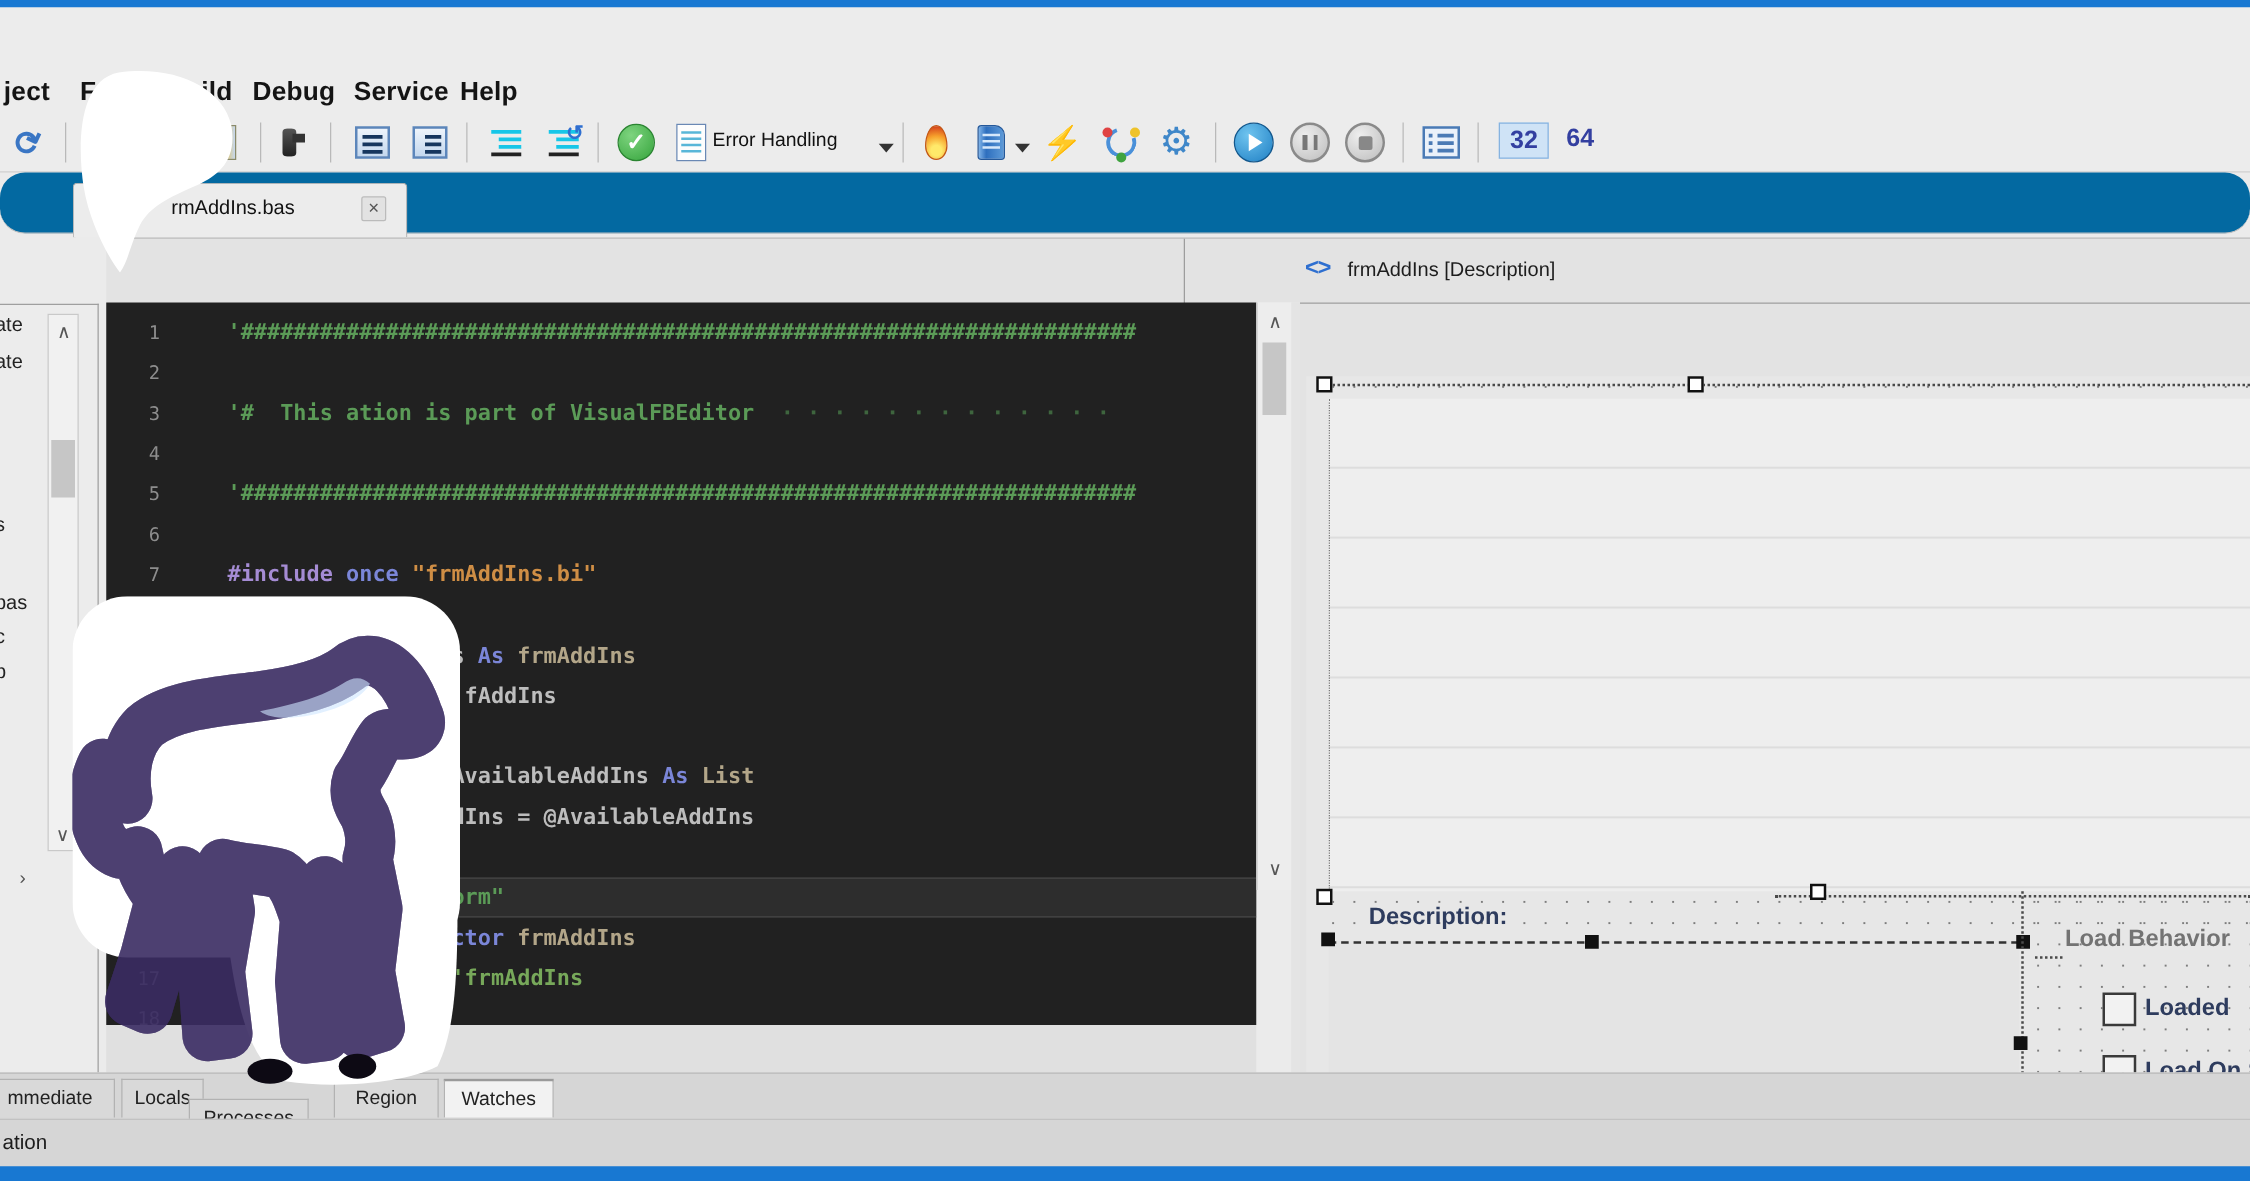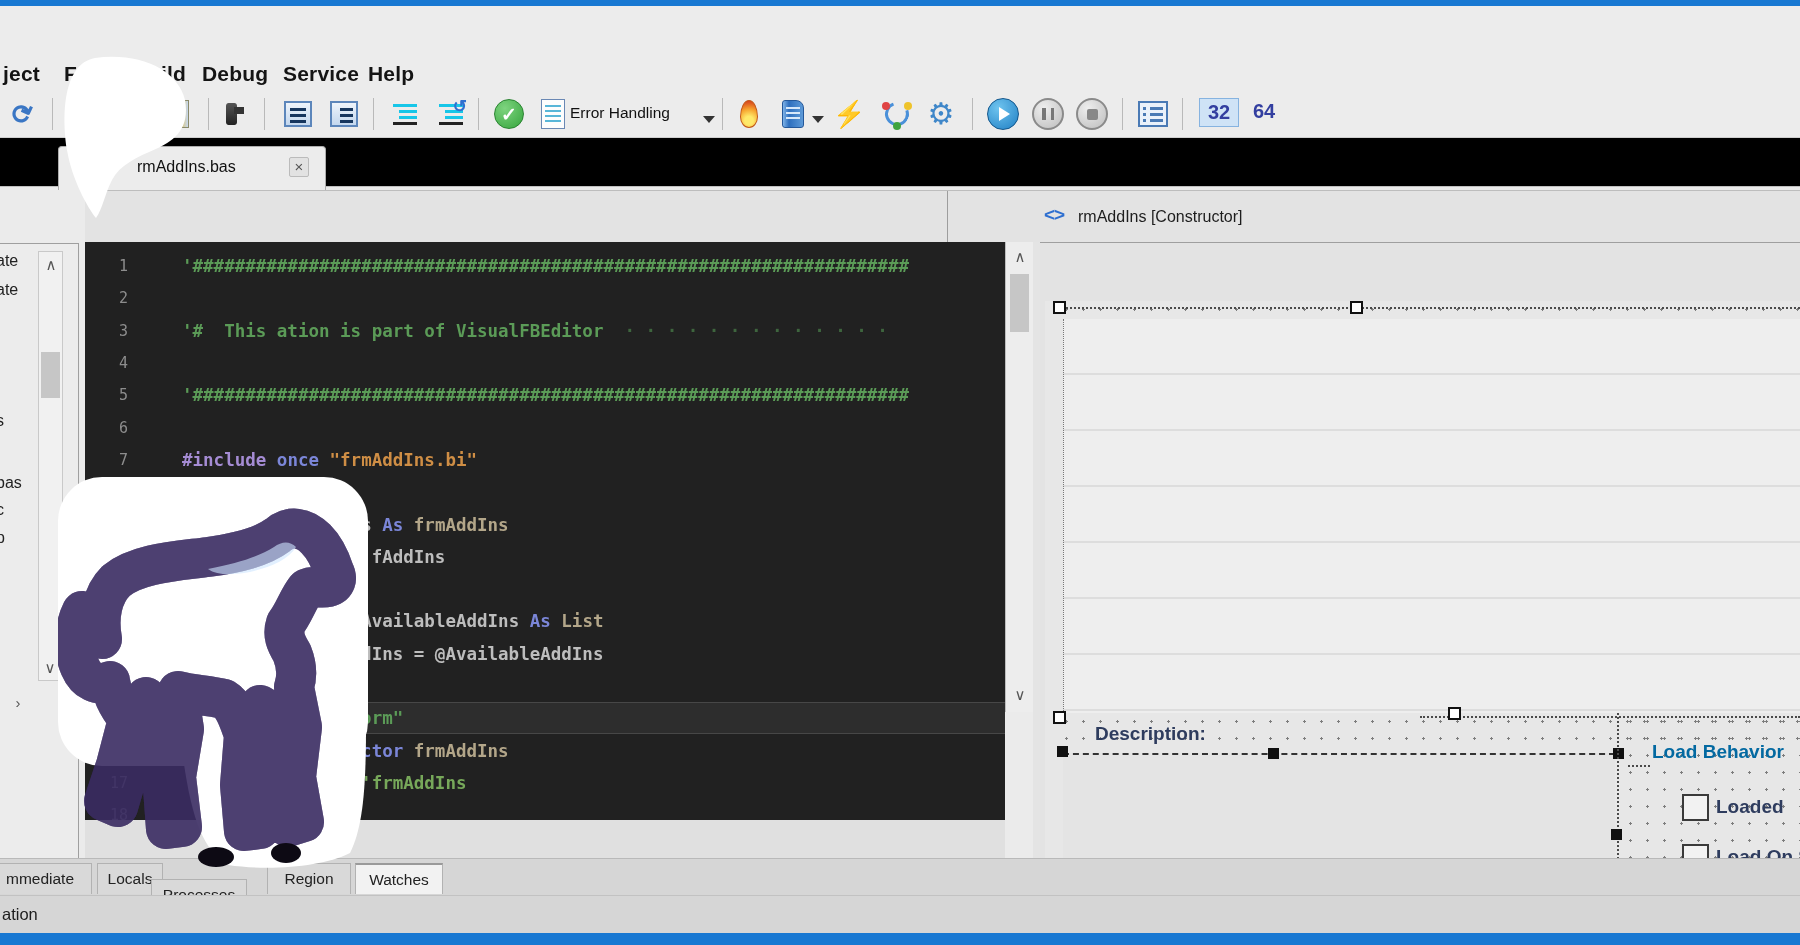--- a/index.html
+++ b/index.html
@@ -63,21 +63,21 @@
   .stopic i { width:11px; height:11px; background:#888; border-radius:2px; }
   .formic { width:30px; height:26px; background:#eaf1fa; border:2px solid #4a7ab5; position:relative; }
   .formic i { position:absolute; left:10px; height:2.5px; background:#4a7ab5; width:13px; }
   .formic i:nth-child(1){top:4px;} .formic i:nth-child(2){top:10px;} .formic i:nth-child(3){top:16px;}
   .formic b { position:absolute; left:3px; width:3px; height:3px; background:#4a7ab5; }
   .formic b:nth-child(4){top:4px;} .formic b:nth-child(5){top:10px;} .formic b:nth-child(6){top:16px;}
   .bit { position:absolute; top:6px; font-size:20px; font-weight:bold; color:#333fa0; padding:2px 8px; }
   .bit.sel { background:#cfe3f6; border:1.5px solid #86b3e0; }
 
   
-  .tabstrip { left:0; top:138px; width:1800px; height:49px; background:#000000; border-bottom:1px solid #c0c0c0; }
+  .tabstrip { left:0; top:138px; width:1800px; height:49px; background:#0369a1; border-bottom:1px solid #c0c0c0;border-radius:20px; }
   .doc-tab { position:absolute; left:58px; top:8px; width:268px; height:44px; background:#ececec; border:1px solid #adadad; border-bottom:none; border-radius:4px 4px 0 0; }
   .doc-tab .t { position:absolute; left:78px; top:11px; font-size:16px; color:#111; }
   .doc-tab .x { position:absolute; left:230px; top:10px; font-size:15px; color:#555; background:#e2e2e2; border:1px solid #bbb; border-radius:2px; width:20px; height:20px; text-align:center; line-height:18px; }
 
   
   .comborow { left:85px; top:190px; width:1715px; height:52px; background:#e3e3e3; border-top:1px solid #bdbdbd; }
   .combo-left { position:absolute; left:0; top:0; width:860px; height:52px; }
   .combo-right { position:absolute; left:862px; top:0; width:853px; height:52px; border-left:1px solid #9d9d9d; }
   .blue-tri { position:absolute; left:35px; top:24px; width:0; height:0; border-left:10px solid transparent; border-right:10px solid transparent; border-top:13px solid #2f66c4; }
   .combo-label { position:absolute; top:17px; font-size:16px; color:#1d1d1d; }
@@ -117,21 +117,21 @@
   .ftitle-text { position:absolute; left:48px; top:14px; font-size:20px; font-weight:600; color:#9aa0a6; }
   .form-body { position:absolute; left:5px; top:58px; width:755px; height:558px; background:#e7e7e7; }
   .listview { position:absolute; left:23px; top:76px; width:737px; height:394px; background:#eeeeee;
     background-image:repeating-linear-gradient(180deg, transparent 0 54px, #dddddd 54px 56px); border-left:1px dotted #777; }
   .dotline { position:absolute; border-top:2px dotted #4a4a4a; }
   .handle-open { position:absolute; width:13px; height:13px; background:#fff; border:2.5px solid #111; }
   .handle-fill { position:absolute; width:11px; height:11px; background:#111; }
   .desc-label { position:absolute; font-size:19px; font-weight:600; color:#2e3c5e; }
   .desc-box { position:absolute; left:23px; top:510px; width:552px; height:106px; background:#e4e4e4; border-top:2px dashed #333; }
   .vdotline { position:absolute; border-left:2px dotted #4a4a4a; }
-  .lb-label { position:absolute; font-size:19px; font-weight:600; color:#0369a1; }
+  .lb-label { position:absolute; font-size:19px; font-weight:600; color:#737373; }
   .cb { position:absolute; width:27px; height:27px; background:#f2f2f2; border:2.5px solid #3a3a3a; }
   .cb-label { position:absolute; font-size:19px; font-weight:600; color:#2e3c5e; white-space:nowrap; }
 
   
   .bottombar { left:0; top:858px; width:1800px; height:75px; background:#d6d6d6; border-top:1px solid #b9b9b9; }
   .btab { position:absolute; top:4px; height:31px; background:#d9d9d9; border:1px solid #b2b2b2; border-bottom:none; font-size:15.5px; color:#222; display:flex; align-items:center; justify-content:center; padding:0 12px; }
   .btab.active { background:#f2f2f2; border-top:2px solid #9a9a9a; }
   .statusline { position:absolute; left:0; top:36px; width:1800px; height:39px; background:#d6d6d6; border-top:1px solid #c2c2c2; }
   .status-text { position:absolute; left:2px; top:9px; font-size:16.5px; color:#1c1c1c; }
 
@@ -277,21 +277,21 @@
   <div class="abs tabstrip">
     <div class="doc-tab">
       <span class="t">rmAddIns.bas</span>
       <span class="x">×</span>
     </div>
   </div>
 
   <div class="abs comborow">
     <div class="combo-right">
       <span class="codeglyph">&lt;&gt;</span>
-      <span class="combo-label" style="left:130px">rmAddIns [Constructor]</span>
+      <span class="combo-label" style="left:130px">frmAddIns [Description]</span>
     </div>
   </div>
 
   <div class="abs sidebar">
     <div id="side-frags">
         <div class="side-frag" style="top: 8px;">ate</div>
         <div class="side-frag" style="top: 37px;">ate</div>
         <div class="side-frag" style="top: 168px;">s</div>
         <div class="side-frag" style="top: 230px;">bas</div>
         <div class="side-frag" style="top: 257px;">c</div>

